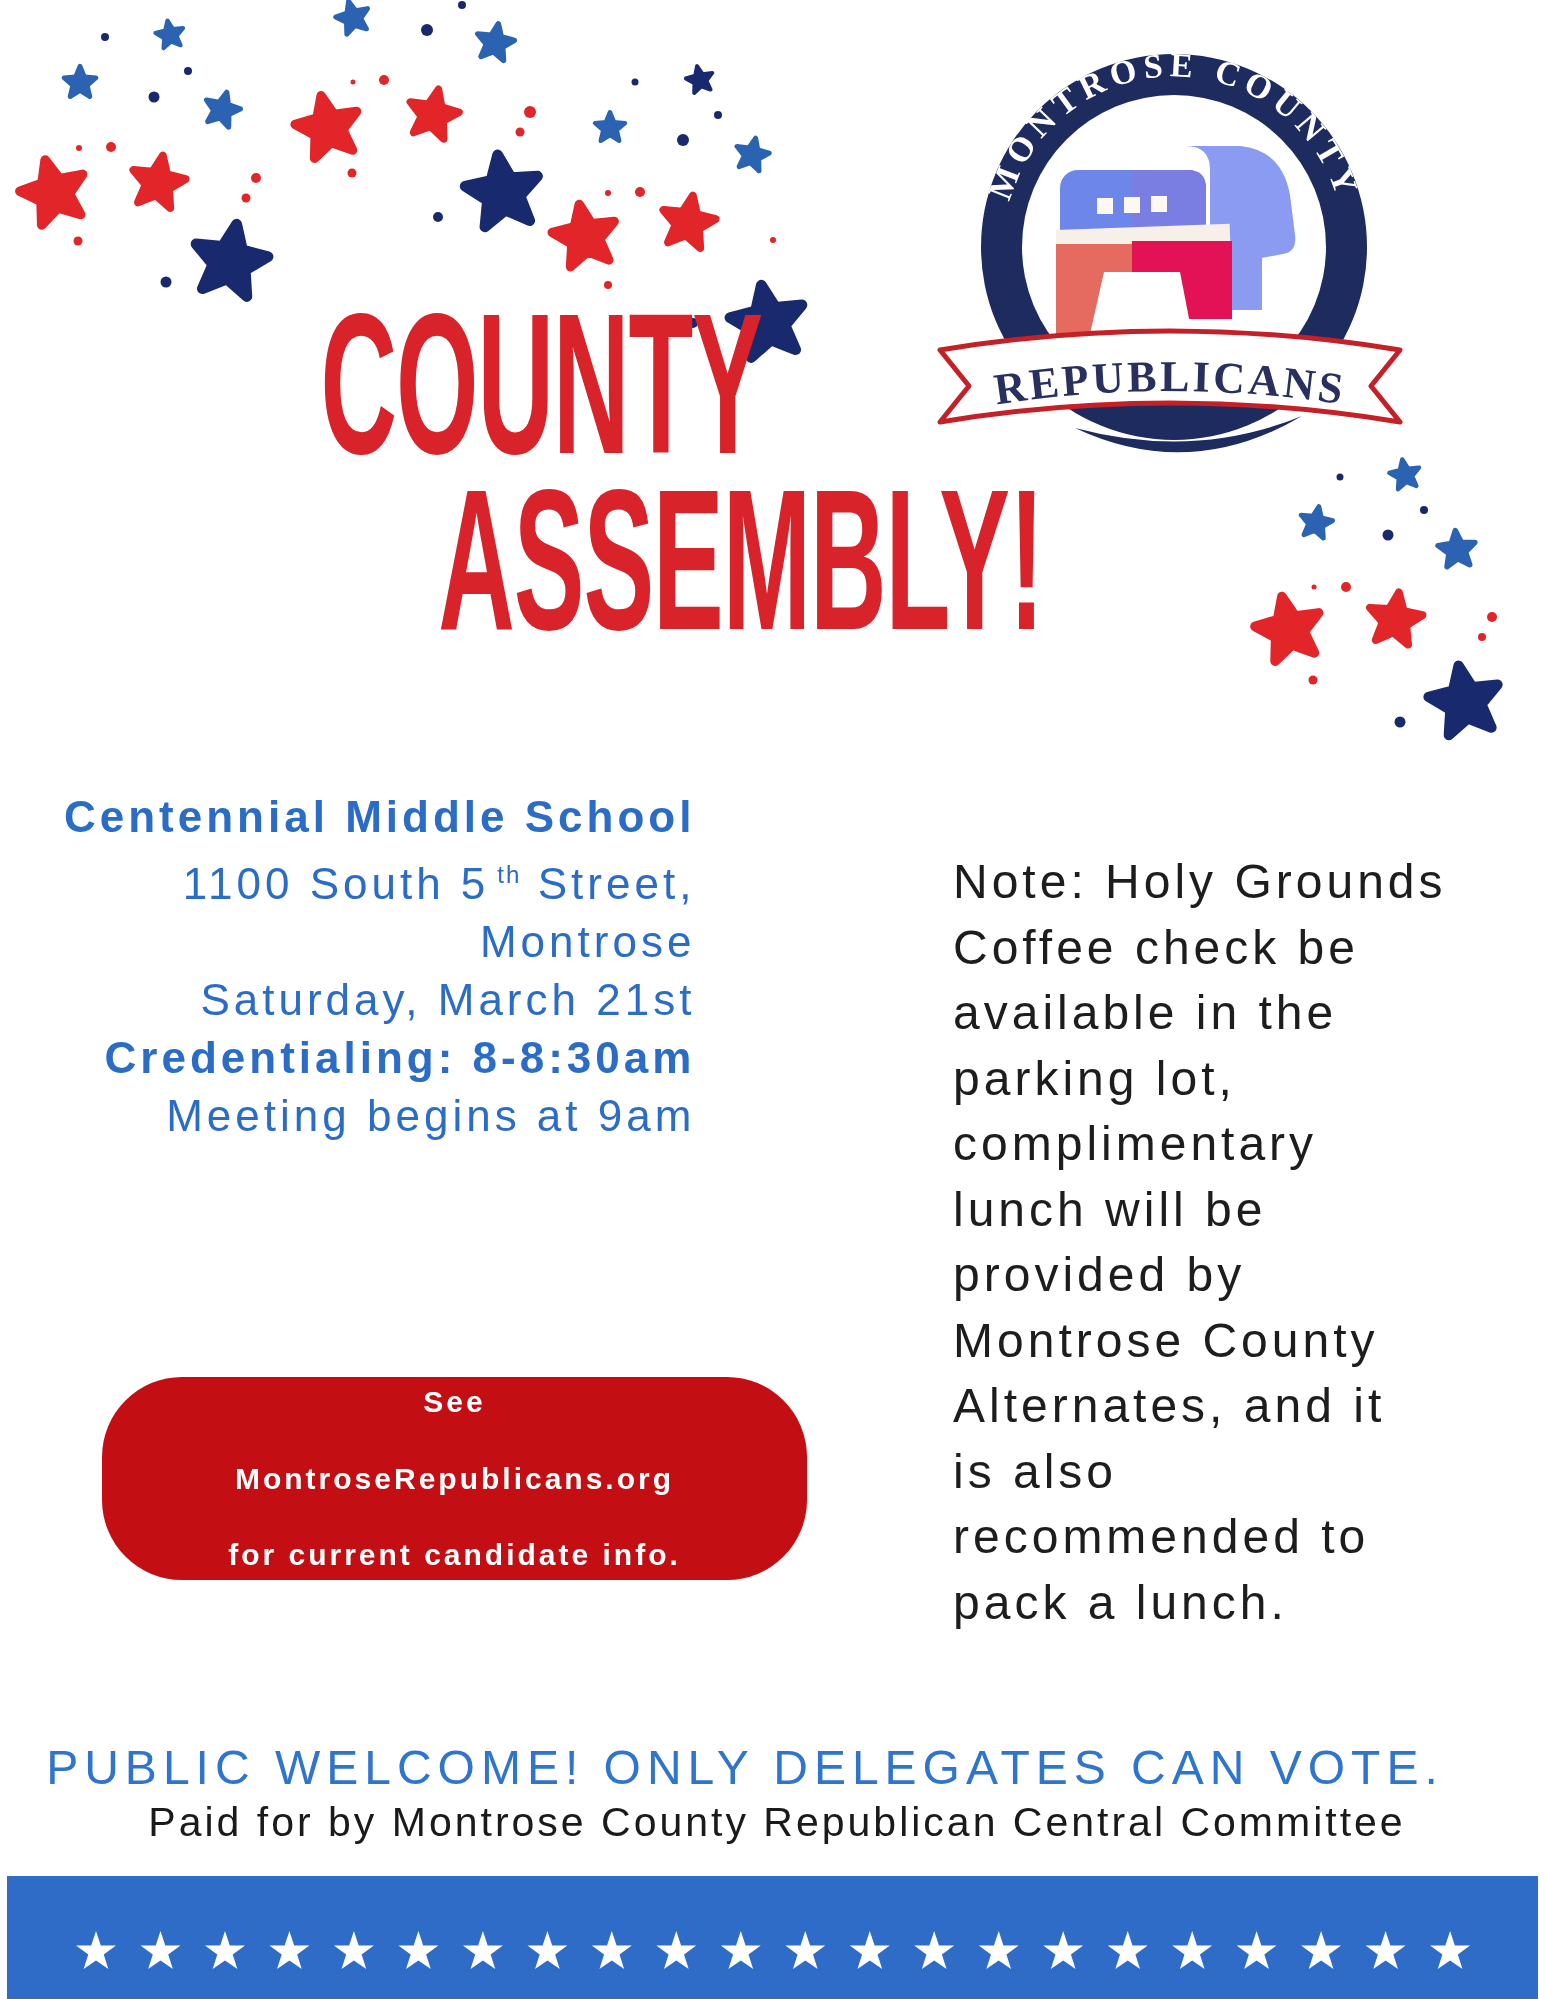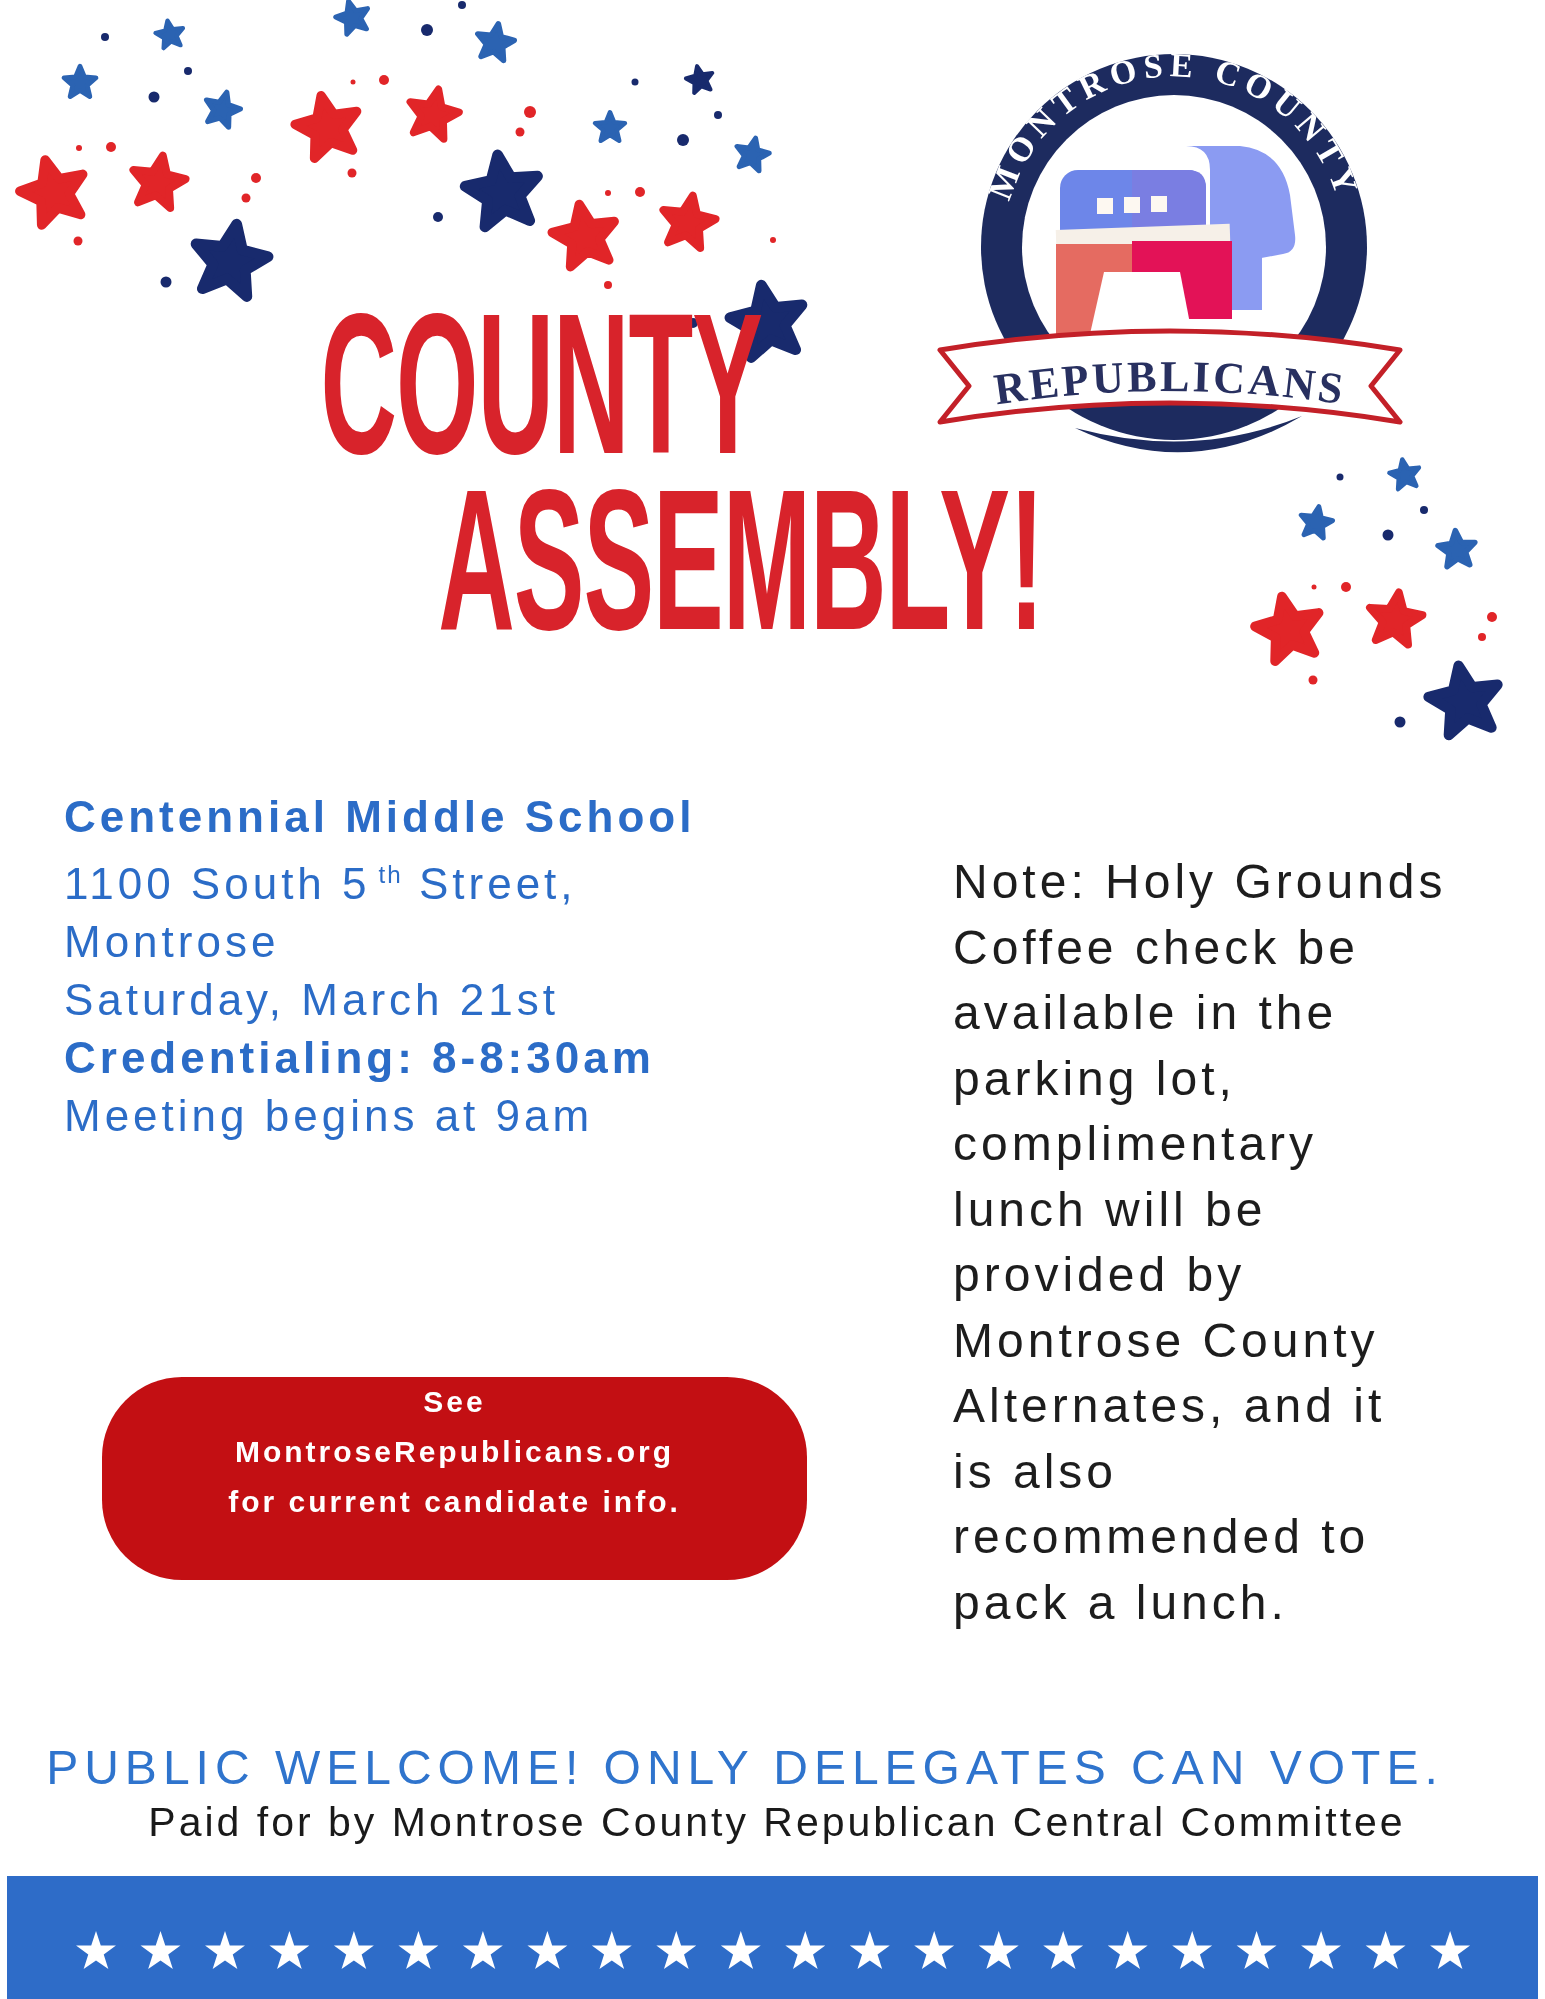--- a/index.html
+++ b/index.html
@@ -10,30 +10,30 @@
   
   .title{position:absolute;left:125px;top:296px;width:680px;text-align:center;
          font-weight:bold;font-size:200px;line-height:176px;color:#d8232b;
          letter-spacing:-2px;white-space:nowrap;}
   .title .tline{display:inline-block;transform:scaleX(0.53);transform-origin:center;}
   .title .l2{position:relative;left:45px;}
   
   #logo-svg{position:absolute;left:930px;top:35px;width:490px;height:425px;}
   
   .event-info{position:absolute;left:64px;top:788px;color:#2b6cc7;
-              font-size:44px;line-height:58px;letter-spacing:4px;white-space:nowrap;}
+              font-size:44px;line-height:58px;letter-spacing:4px;white-space:nowrap;text-align:right;}
   .event-info .bold{font-weight:bold;}
   .event-info sup{font-size:0.55em;vertical-align:super;letter-spacing:2px;margin-left:8px;}
   
   .note{position:absolute;left:953px;top:849px;color:#1d1d1d;
         font-size:48px;line-height:65.5px;letter-spacing:4px;white-space:nowrap;}
   
   .cta{position:absolute;left:102px;top:1377px;width:705px;height:203px;background:#c30f13;
        border-radius:80px;color:#ffffff;font-weight:bold;font-size:30px;line-height:50px;
-       letter-spacing:3px;text-align:center;display:flex;flex-direction:column;justify-content:flex-start;}
+       letter-spacing:3px;text-align:center;display:flex;flex-direction:column;justify-content:space-between;}
   
   .welcome{position:absolute;left:0;top:1740px;width:1490px;text-align:center;color:#2f74cd;
            font-weight:normal;font-size:48px;letter-spacing:6px;white-space:nowrap;}
   .paid{position:absolute;left:0;top:1799px;width:1554px;text-align:center;color:#1a1a1a;
         font-size:41px;letter-spacing:3px;white-space:nowrap;}
   .bar{position:absolute;left:7px;right:7px;top:1876px;bottom:0;background:#2e6cc8;}
   .bar svg{position:absolute;left:0;top:0;width:100%;height:100%;}
 </style>
 </head>
 <body>

